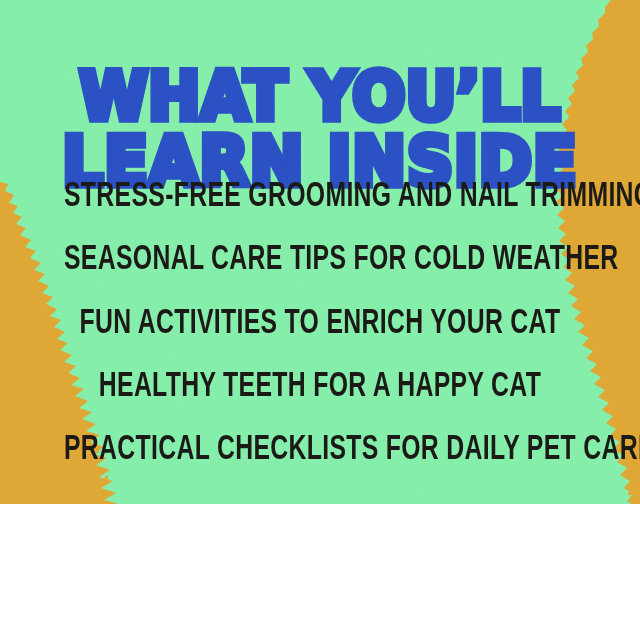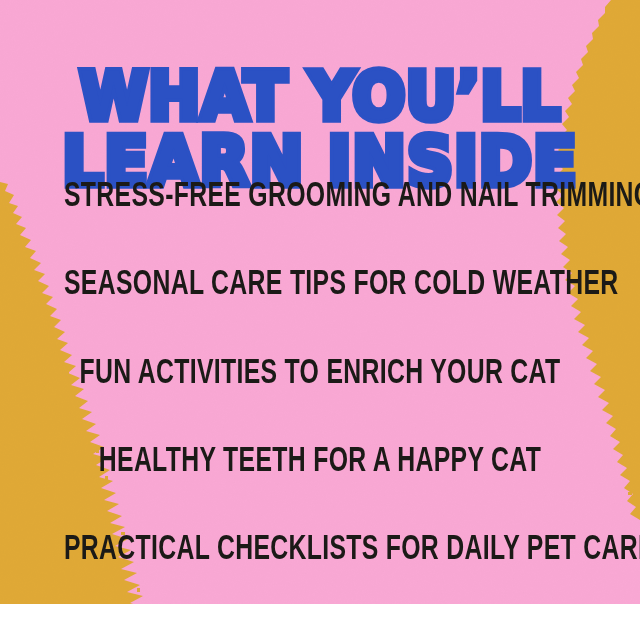--- a/index.html
+++ b/index.html
@@ -4,23 +4,23 @@
 <style>
   html, body {
     margin: 0;
     padding: 0;
     background: #ffffff;
   }
 
   #poster {
     position: relative;
     width: 640px;
-    height: 604px;
+    height: 504px;
     overflow: hidden;
-    background: #f9a8d4;               
+    background: #86efac;               
     font-family: "Liberation Sans", sans-serif;
     user-select: none;
   }
 
   
   .torn {
     position: absolute;
     top: 0;
     height: 640px;
     pointer-events: none;

